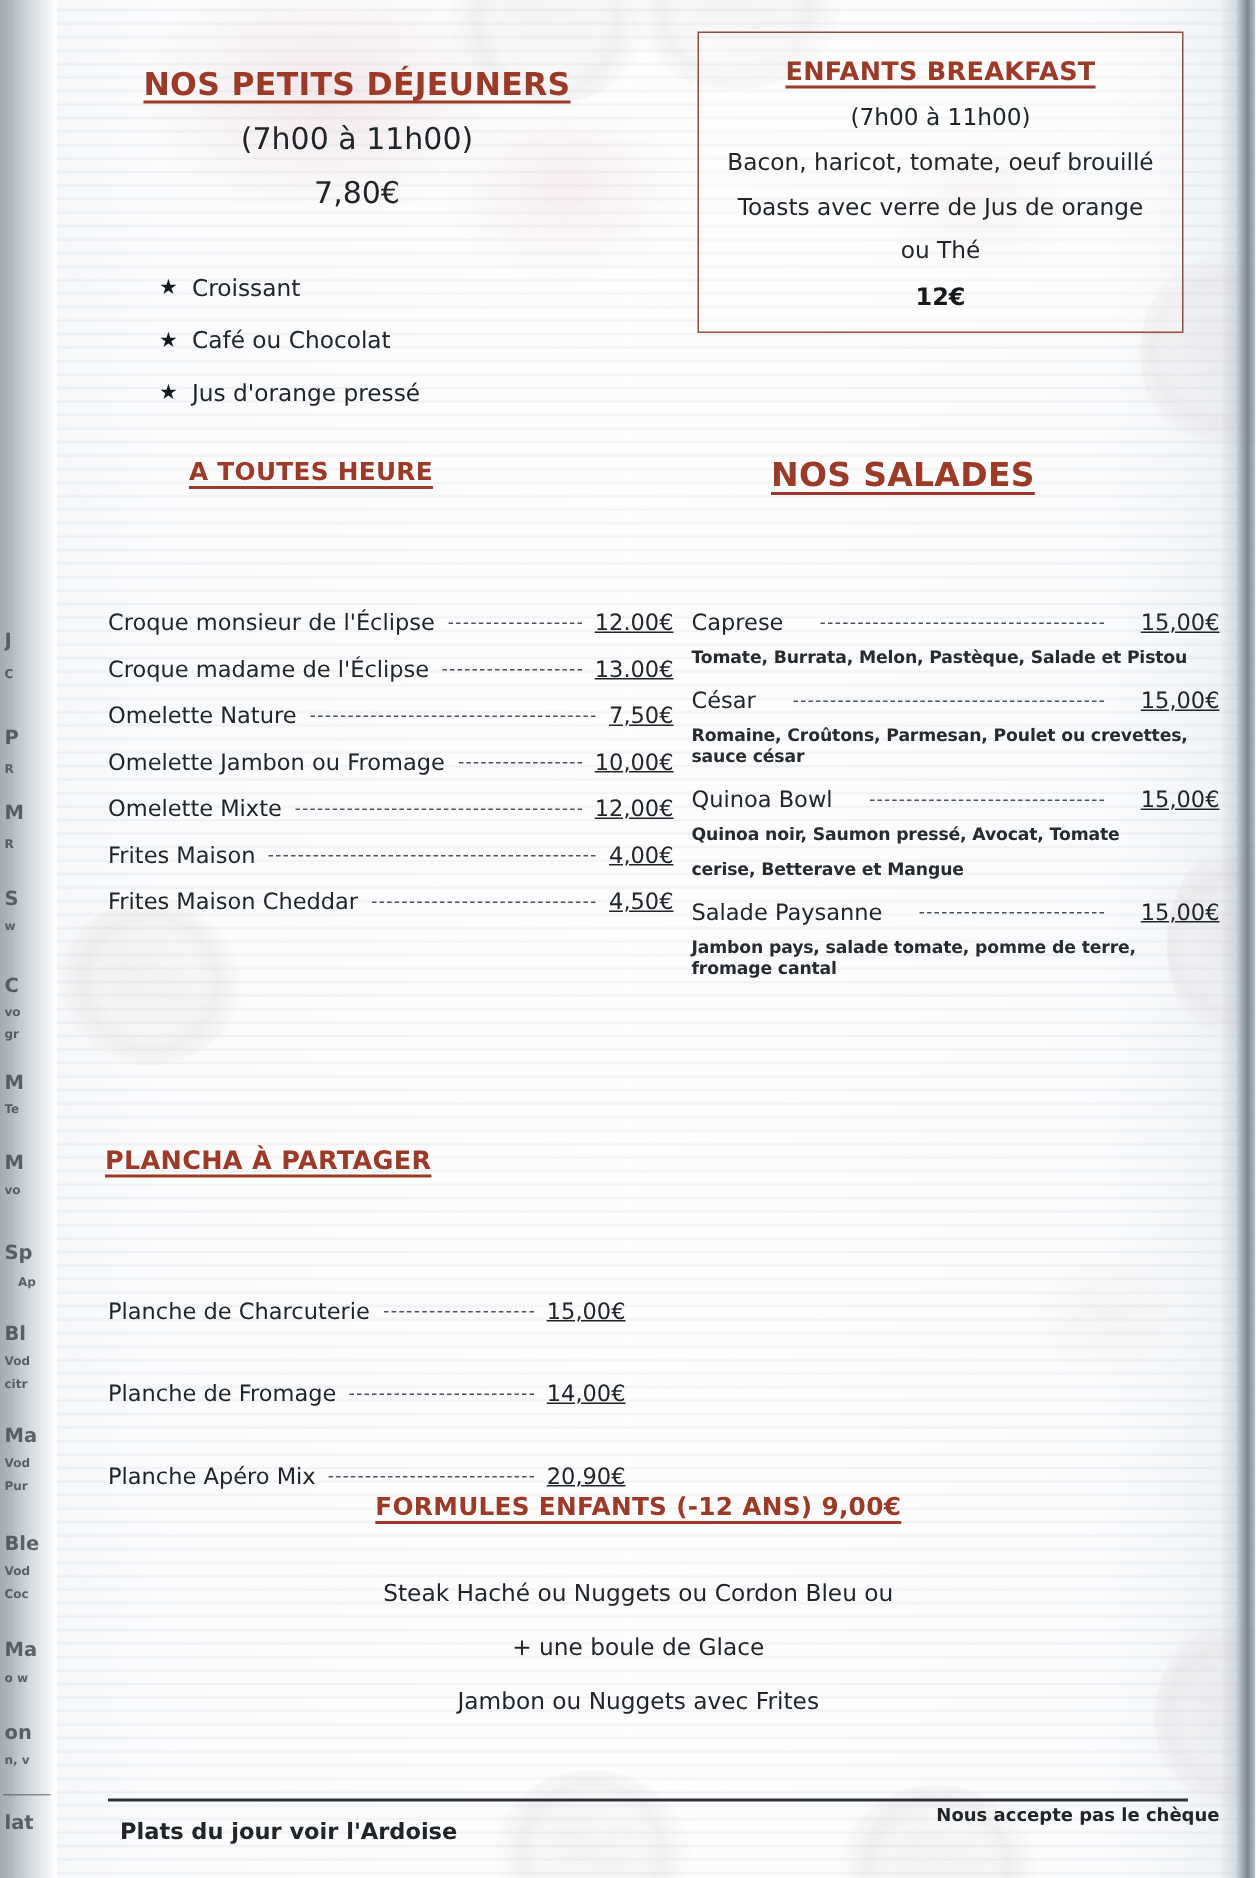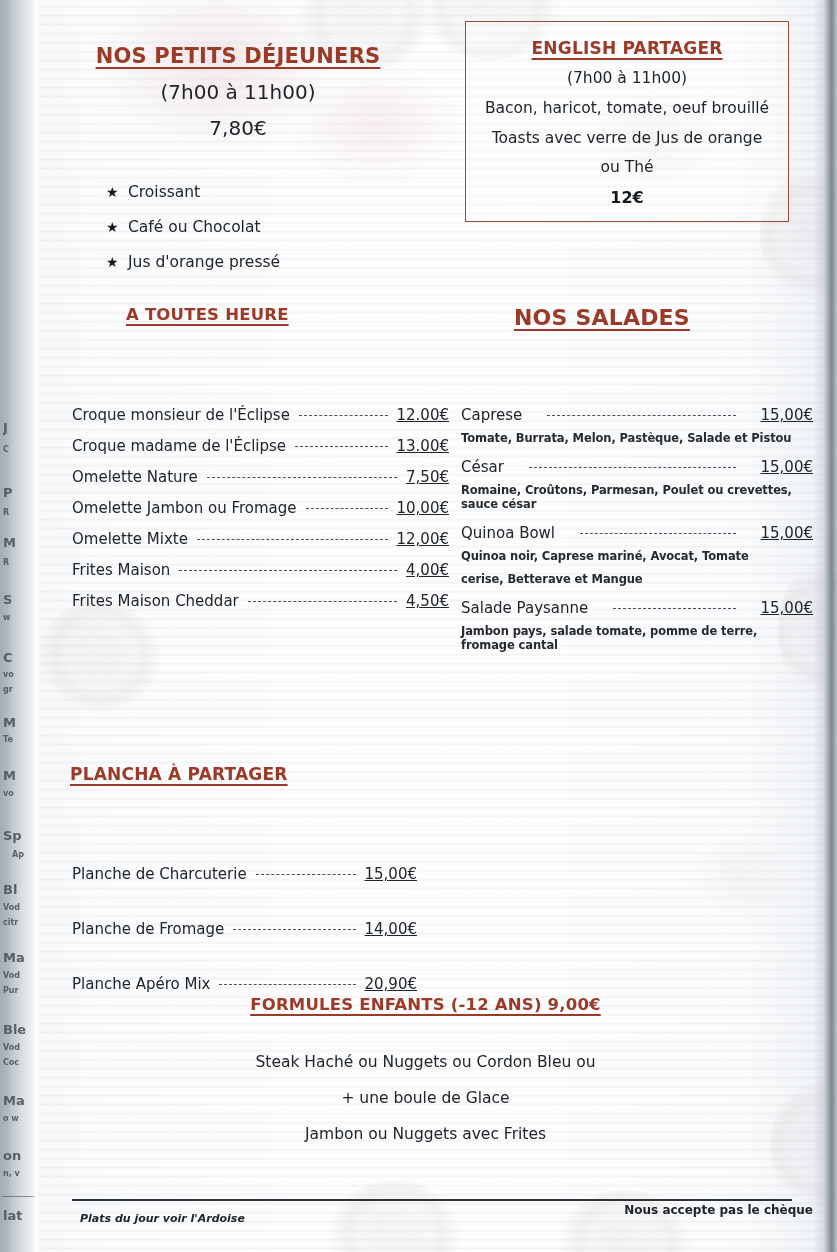--- a/index.html
+++ b/index.html
@@ -246,24 +246,23 @@
   .footer-rule {
     position: absolute;
     left: 34px; top: 1199px;
     width: 720px;
     height: 1.5px;
     background: #2d3338;
   }
   .footer-left {
     position: absolute;
     left: 42px; top: 1212px;
-    font-size: 11px;
+    font-size: 15px;
     font-weight: 600;
     color: #20252a;
-    font-style: italic;
   }
   .footer-right {
     position: absolute;
     right: 0px; top: 1203px;
     font-size: 12px;
     font-weight: 600;
     color: #20252a;
   }
 </style>
 </head>
@@ -338,21 +337,21 @@
           <span class="bullet-star">★</span>
           <span>Café ou Chocolat</span>
         </div>
         <div class="bullet-row">
           <span class="bullet-star">★</span>
           <span>Jus d'orange pressé</span>
         </div>
       </div>
 
     <div class="english-box">
-      <div class="hdr eb-title">ENGLISH PARTAGER</div>
+      <div class="hdr eb-title">ENFANTS BREAKFAST</div>
       <div class="eb-line">(7h00 à 11h00)</div>
       <div class="eb-line">Bacon, haricot, tomate, oeuf brouillé</div>
       <div class="eb-line">Toasts avec verre de Jus de orange</div>
       <div class="eb-line">ou Thé</div>
       <div class="eb-price">12€</div>
     </div>
 
     <div class="hdr sec-hdr-toutes">A TOUTES HEURE</div>
     <div class="hdr sec-hdr-salades">NOS SALADES</div>
 
@@ -405,21 +404,21 @@
           <span class="pr-name">César</span>
           <span class="pr-dots"></span>
           <span class="pr-price">15,00€</span>
         </div>
         <div class="desc">Romaine, Croûtons, Parmesan, Poulet ou  crevettes, sauce césar</div>
         <div class="price-row">
           <span class="pr-name">Quinoa Bowl</span>
           <span class="pr-dots"></span>
           <span class="pr-price">15,00€</span>
         </div>
-        <div class="desc">Quinoa noir, Caprese mariné,  Avocat, Tomate</div>
+        <div class="desc">Quinoa noir, Saumon pressé,  Avocat, Tomate</div>
         <div class="desc">cerise, Betterave et Mangue</div>
         <div class="price-row">
           <span class="pr-name">Salade Paysanne</span>
           <span class="pr-dots"></span>
           <span class="pr-price">15,00€</span>
         </div>
         <div class="desc">Jambon pays, salade tomate, pomme de terre, fromage cantal</div>
       </div>
 
     <div class="hdr sec-hdr-plancha">PLANCHA À PARTAGER</div>

